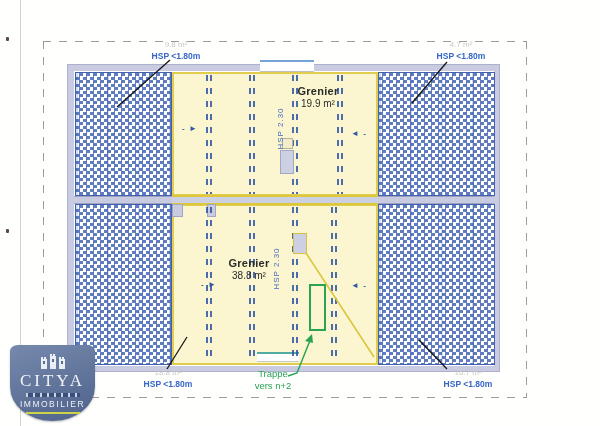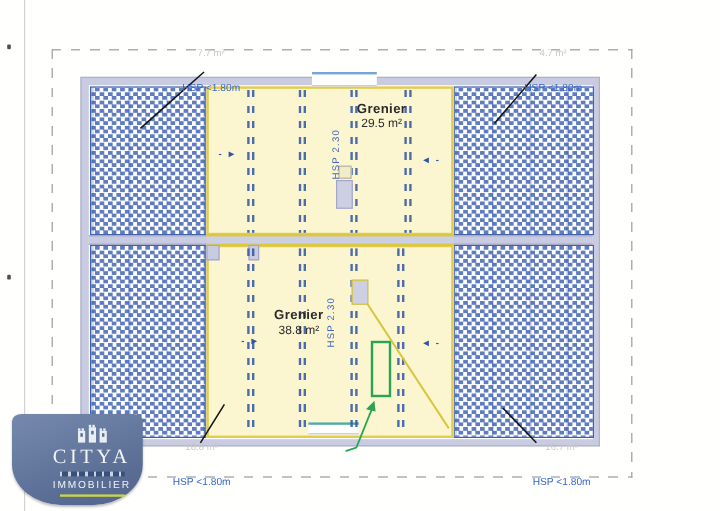--- a/index.html
+++ b/index.html
@@ -71,32 +71,32 @@
   .hsp-rot-bottom{left:179px;top:198px;}
 
   .slope-arrow{position:absolute;font-size:8px;font-weight:bold;color:#2f55a5;letter-spacing:1px;z-index:5;white-space:nowrap;}
   .ar-tl{left:114px;top:59px;} .ar-tr{left:283px;top:64px;}
   .ar-bl{left:133px;top:215px;} .ar-br{left:283px;top:216px;}
 
   .overlay{position:absolute;left:0;top:0;z-index:10;pointer-events:none;}
 
   .corner{position:absolute;text-align:center;z-index:11;line-height:1.2;}
   .corner-faint{font-size:8px;color:#c8c8c2;}
-  .corner-hsp{font-size:8.5px;font-weight:normal;color:#3565c8;margin-top:18px;}
+  .corner-hsp{font-size:8.5px;font-weight:bold;color:#3565c8;margin-top:1px;}
   .c-tl{left:128px;top:40px;width:96px;} .c-tr{left:413px;top:40px;width:96px;}
   .c-bl{left:120px;top:368px;width:96px;} .c-br{left:420px;top:368px;width:96px;}
 
   .trappe-label{position:absolute;left:237px;top:368px;width:72px;text-align:center;
     color:#2aa355;font-size:9.5px;line-height:1.3;z-index:11;}
 
   .logo{position:absolute;left:10px;top:345px;width:85px;height:76px;z-index:12;
     background:linear-gradient(160deg,#7689ad 0%,#5a6d94 70%,#53658c 100%);
     border-radius:8px 8px 42px 42px / 6px 6px 34px 34px;
     box-shadow:0 1px 2px rgba(0,0,0,.25);
-    display:flex;flex-direction:column;align-items:center;justify-content:center;gap:2px;padding-left:24px;}
+    display:flex;flex-direction:column;align-items:center;justify-content:center;gap:2px;}
   .logo-brand{font-family:"Liberation Serif",serif;font-size:17px;letter-spacing:3px;color:#f2f4f8;}
   .logo-sep{width:54px;height:4px;background:#39507c;
     background-image:repeating-linear-gradient(to right,rgba(255,255,255,.75) 0 2px,transparent 2px 7px);}
   .logo-division{font-size:8.5px;letter-spacing:1.5px;color:#eef1f6;}
   .logo-accent{width:54px;height:2px;background:#c9d44b;margin-top:1px;}
 </style>
 </head>
 <body>
 
 <div class="page">
@@ -136,21 +136,21 @@
     <div class="joist" style="left:263px;top:142px;height:156px;"></div>
 
     <div class="chimney-a"></div>
     <div class="chimney-b"></div>
     <div class="lowerbox"></div>
 
     <div class="trappe-rect"></div>
 
     <div class="room-label rl-top">
       <div class="room-name">Grenier</div>
-      <div class="room-area">29.5 m²</div>
+      <div class="room-area">19.9 m²</div>
     </div>
     <div class="room-label rl-bottom">
       <div class="room-name">Grenier</div>
       <div class="room-area">38.8 m²</div>
     </div>
 
     <div class="hsp-rot hsp-rot-top">HSP 2.30</div>
     <div class="hsp-rot hsp-rot-bottom">HSP 2.30</div>
 
     <div class="slope-arrow ar-tl">- ►</div>
@@ -163,36 +163,40 @@
     <line x1="170" y1="60" x2="117" y2="107" stroke="#141414" stroke-width="1.3"></line>
     <line x1="447" y1="62" x2="412" y2="103" stroke="#141414" stroke-width="1.3"></line>
     <line x1="167" y1="369" x2="187" y2="337" stroke="#141414" stroke-width="1.3"></line>
     <line x1="447" y1="369" x2="419" y2="340" stroke="#141414" stroke-width="1.3"></line>
     <line x1="306" y1="253" x2="374" y2="357" stroke="#d9c63e" stroke-width="1.6"></line>
     <polyline points="288,376 297,373 311,338" fill="none" stroke="#2aa355" stroke-width="1.5"></polyline>
     <polygon points="312,334 313,343 305,341" fill="#2aa355"></polygon>
   </svg>
 
   <div class="corner c-tl">
-    <div class="corner-faint">7.7 m²</div>
+    <div class="corner-faint">9.8 m²</div>
     <div class="corner-hsp">HSP &lt;1.80m</div>
   </div>
   <div class="corner c-tr">
     <div class="corner-faint">4.7 m²</div>
     <div class="corner-hsp">HSP &lt;1.80m</div>
   </div>
   <div class="corner c-bl">
     <div class="corner-faint">18.8 m²</div>
     <div class="corner-hsp">HSP &lt;1.80m</div>
   </div>
   <div class="corner c-br">
     <div class="corner-faint">16.7 m²</div>
     <div class="corner-hsp">HSP &lt;1.80m</div>
   </div>
 
+  <div class="trappe-label">
+    <div>Trappe</div>
+    <div>vers n+2</div>
+  </div>
 
   <div class="logo">
     <svg width="26" height="16" viewBox="0 0 26 16">
       <g fill="#e9edf4">
         <rect x="1" y="6" width="6" height="10"></rect>
           <rect x="1" y="4" width="2" height="2"></rect>
           <rect x="4" y="4" width="2" height="2"></rect>
         <rect x="10" y="3" width="6" height="13"></rect>
           <rect x="10" y="1" width="2" height="2"></rect>
           <rect x="13" y="1" width="2" height="2"></rect>

